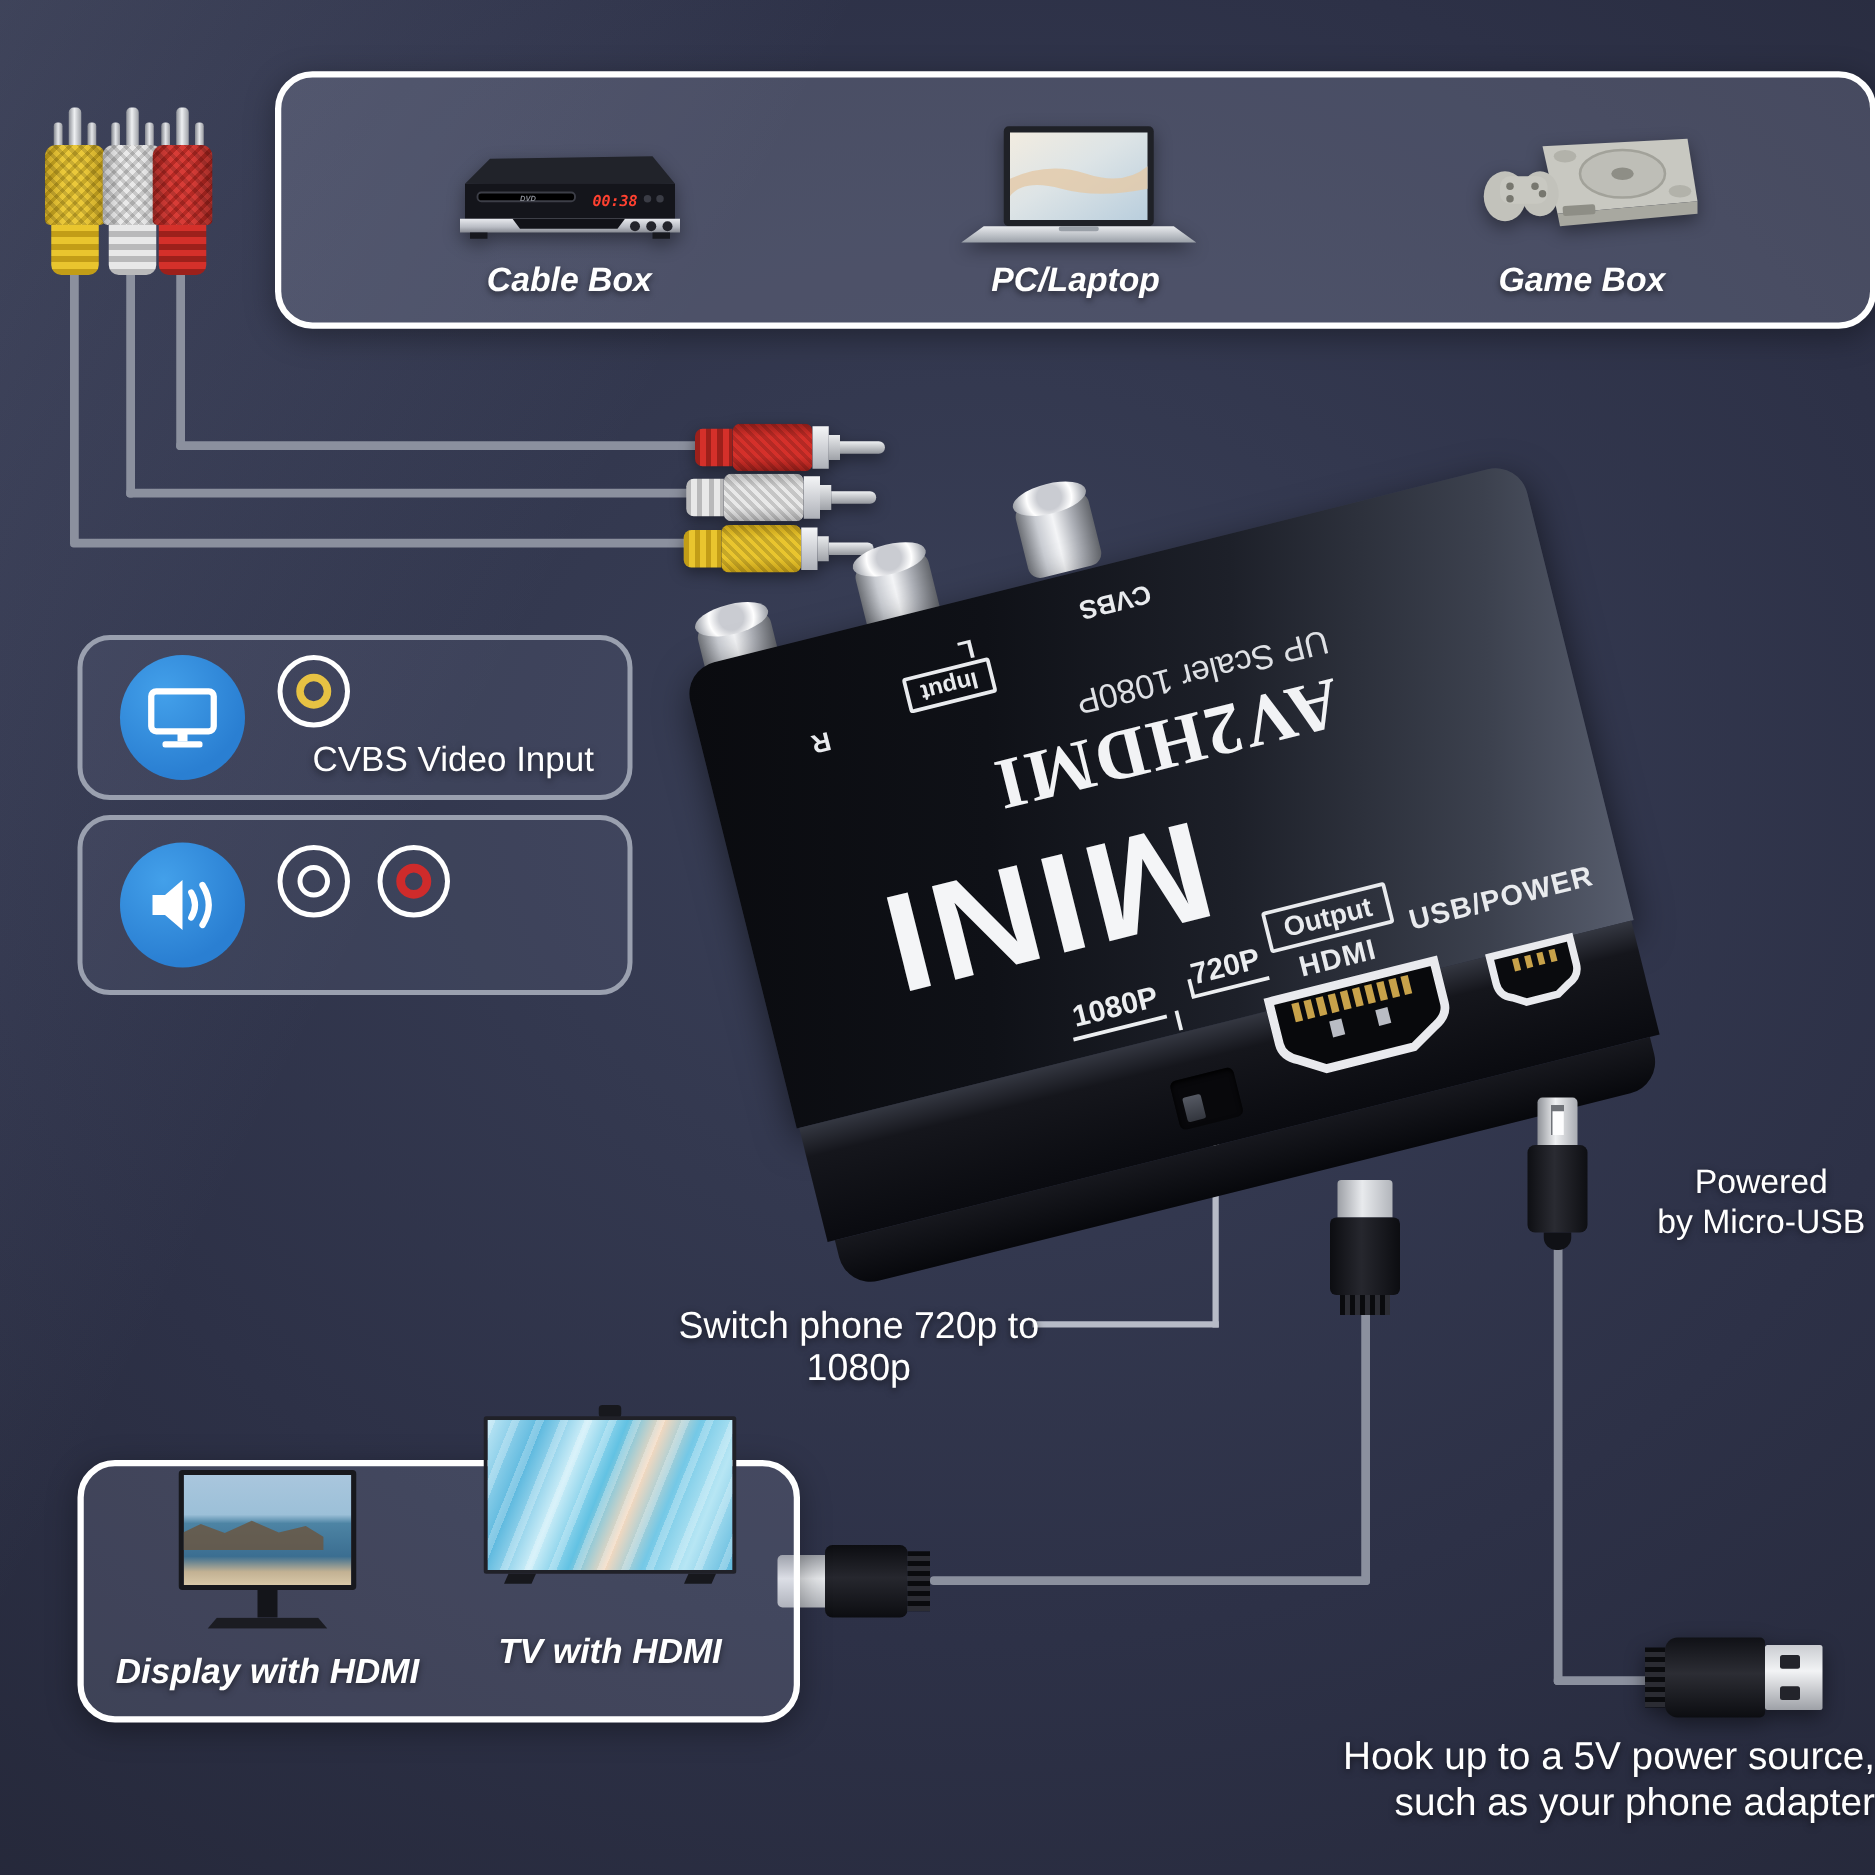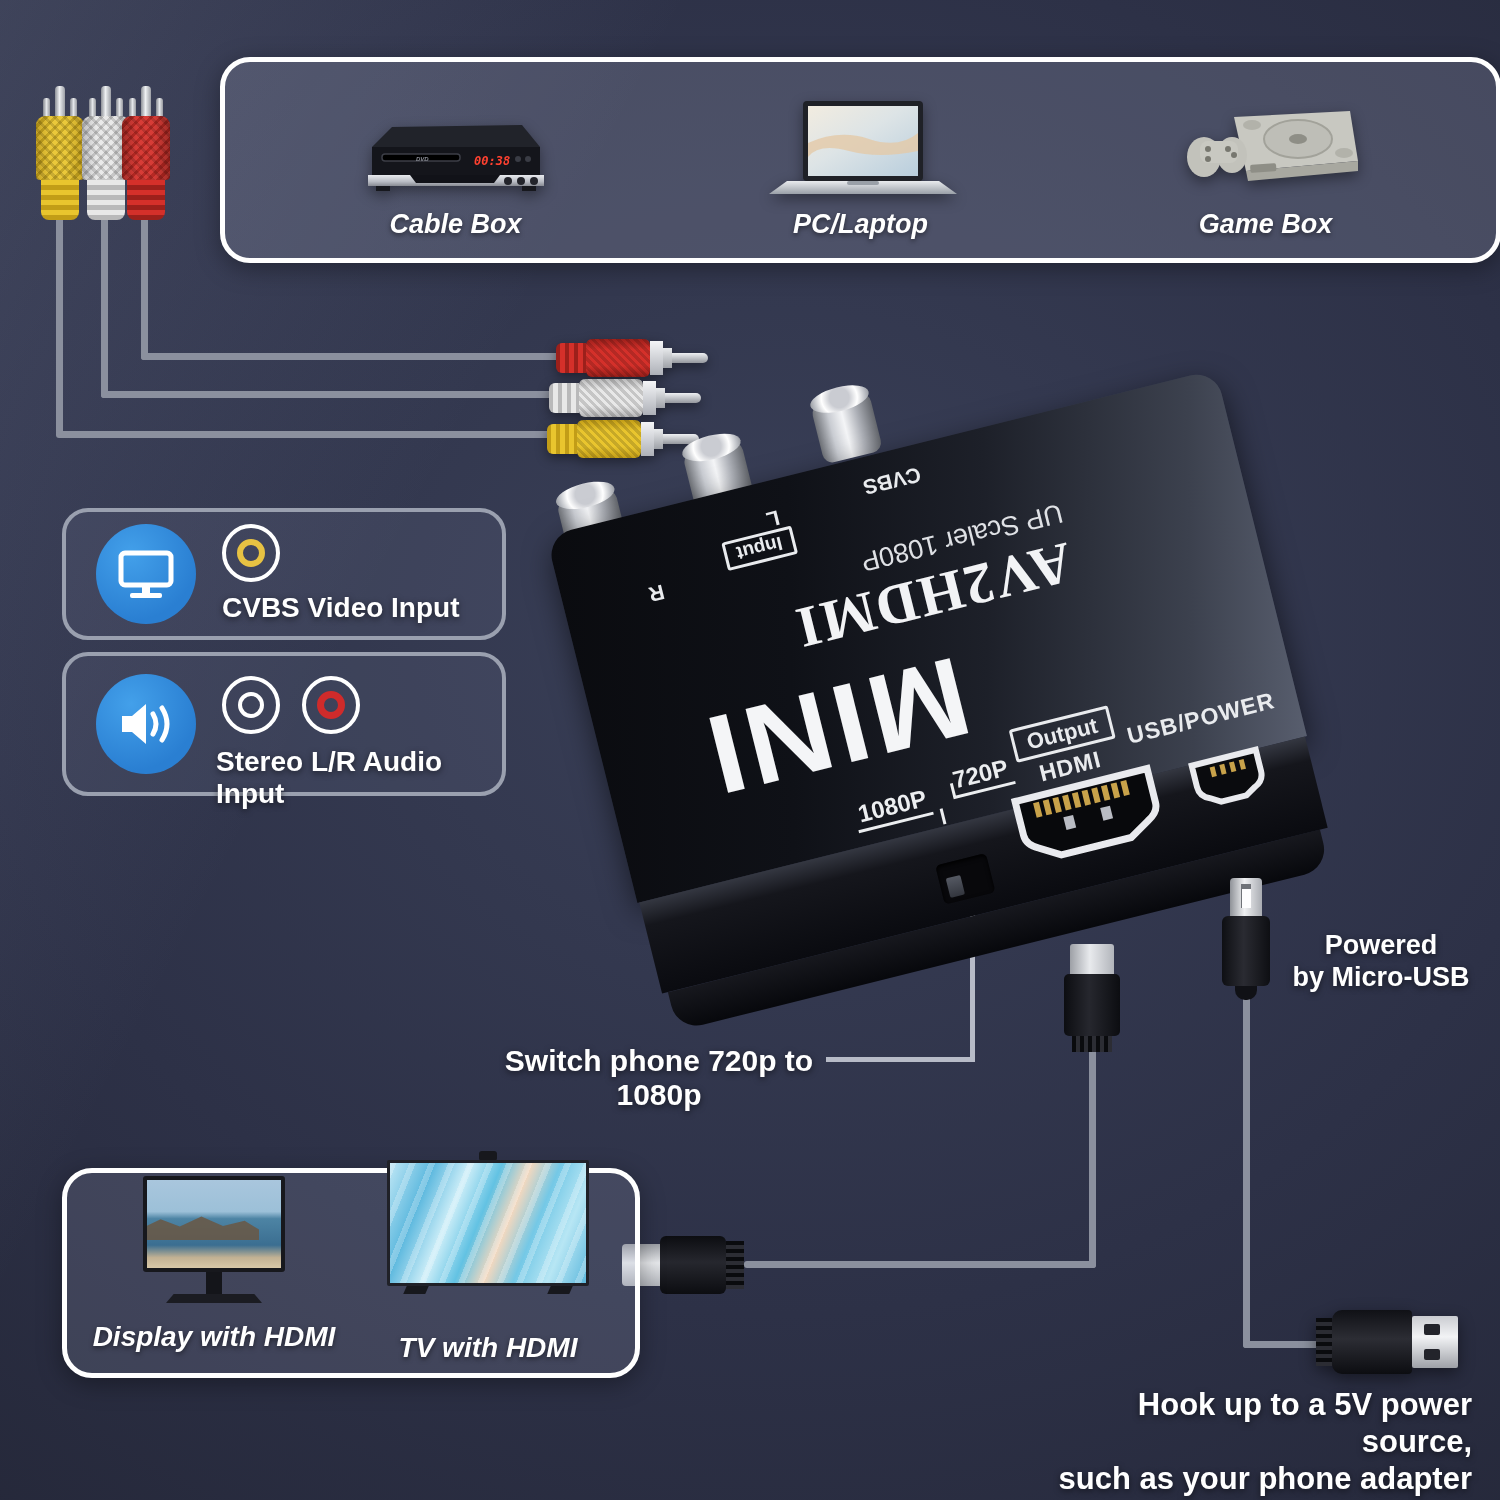--- a/index.html
+++ b/index.html
@@ -3,21 +3,21 @@
 <meta charset="utf-8">
 <style>
   html,body{margin:0;padding:0;background:#191b28;}
   .canvas{
     position:relative;width:1500px;height:1500px;overflow:hidden;
     font-family:"Liberation Sans","DejaVu Sans",sans-serif;
     background:
       linear-gradient(118deg, rgba(150,160,195,.20) 0%, rgba(150,160,195,0) 30%),
       radial-gradient(140% 120% at 52% 42%, #3a4058 0%, #2d3147 38%, #242738 66%, #15161f 100%);
   }
-  .txt{position:absolute;color:#fff;font-weight:bold;text-shadow:0 2px 6px rgba(0,0,0,.55);}
+  .txt{position:absolute;color:#fff;font-weight:normal;text-shadow:0 2px 6px rgba(0,0,0,.55);margin-left:28px;}
   
   .panel{position:absolute;border:5px solid #fff;border-radius:30px;background:rgba(172,178,200,.22);
          box-shadow:0 6px 24px rgba(0,0,0,.35);font-style:italic;}
   .src-panel{left:220px;top:57px;width:1215px;height:196px;display:flex;align-items:stretch;padding:0 28px;}
   .cell{flex:1;display:flex;flex-direction:column;align-items:center;justify-content:flex-end;padding-bottom:18px;}
   .cell .art{display:flex;align-items:flex-end;justify-content:center;height:108px;margin-bottom:10px;}
   .cell .lbl{font-size:27px;font-weight:bold;color:#fff;text-shadow:0 2px 5px rgba(0,0,0,.5);}
   .out-panel{left:62px;top:1168px;width:548px;height:200px;display:flex;padding:0 10px;background:rgba(168,174,198,.18);}
   
   .infobox{position:absolute;left:62px;width:436px;border:4px solid #9aa0af;border-radius:26px;
@@ -275,21 +275,20 @@
         <path d="M35 14 Q41 24 35 34" stroke="#fff" stroke-width="5" fill="none" stroke-linecap="round"></path>
         <path d="M44 8 Q54 24 44 40" stroke="#fff" stroke-width="5" fill="none" stroke-linecap="round"></path>
       </svg>
     </div>
     <div class="jackic" style="left:156px;top:20px;">
       <i style="width:18px;height:18px;border:4px solid #fff;"></i>
     </div>
     <div class="jackic" style="left:236px;top:20px;">
       <i style="width:14px;height:14px;border:7px solid var(--jack-red,#cf2b2b);"></i>
     </div>
-    <div class="txt" style="left:150px;top:90px;font-size:28px;position:absolute;">Stereo L/R Audio Input</div>
   </div>
 
   <div class="conv">
     <div class="cjack" style="left:18px;top:-30px;"></div>
     <div class="cjack" style="left:152px;top:-46px;"></div>
     <div class="cjack" style="left:288px;top:-62px;"></div>
 
     <div class="cface">
       <div class="jl r180" style="left:86px;top:70px;font-size:21px;">R</div>
       <div class="jl r180" style="left:218px;top:26px;font-size:21px;">L</div>
@@ -383,21 +382,21 @@
     <div class="cell" style="padding-bottom:20px;">
       <div class="art" style="height:128px;">
         <div class="monitor" style="position:relative;">
           <div class="mon-scr"></div>
           <div class="mon-col"></div>
           <div class="mon-base"></div>
         </div>
       </div>
       <div class="lbl" style="font-size:28px;margin-top:8px;">Display with HDMI</div>
     </div>
-    <div class="cell" style="padding-bottom:9px;gap:20px;">
+    <div class="cell" style="padding-bottom:36px;gap:20px;">
       <div class="art" style="height:128px;">
         <div class="tv" style="position:relative;">
           <div class="cam"></div>
           <div class="scr"></div>
           <div class="feet">
               <i></i>
               <i></i>
             </div>
         </div>
       </div>

